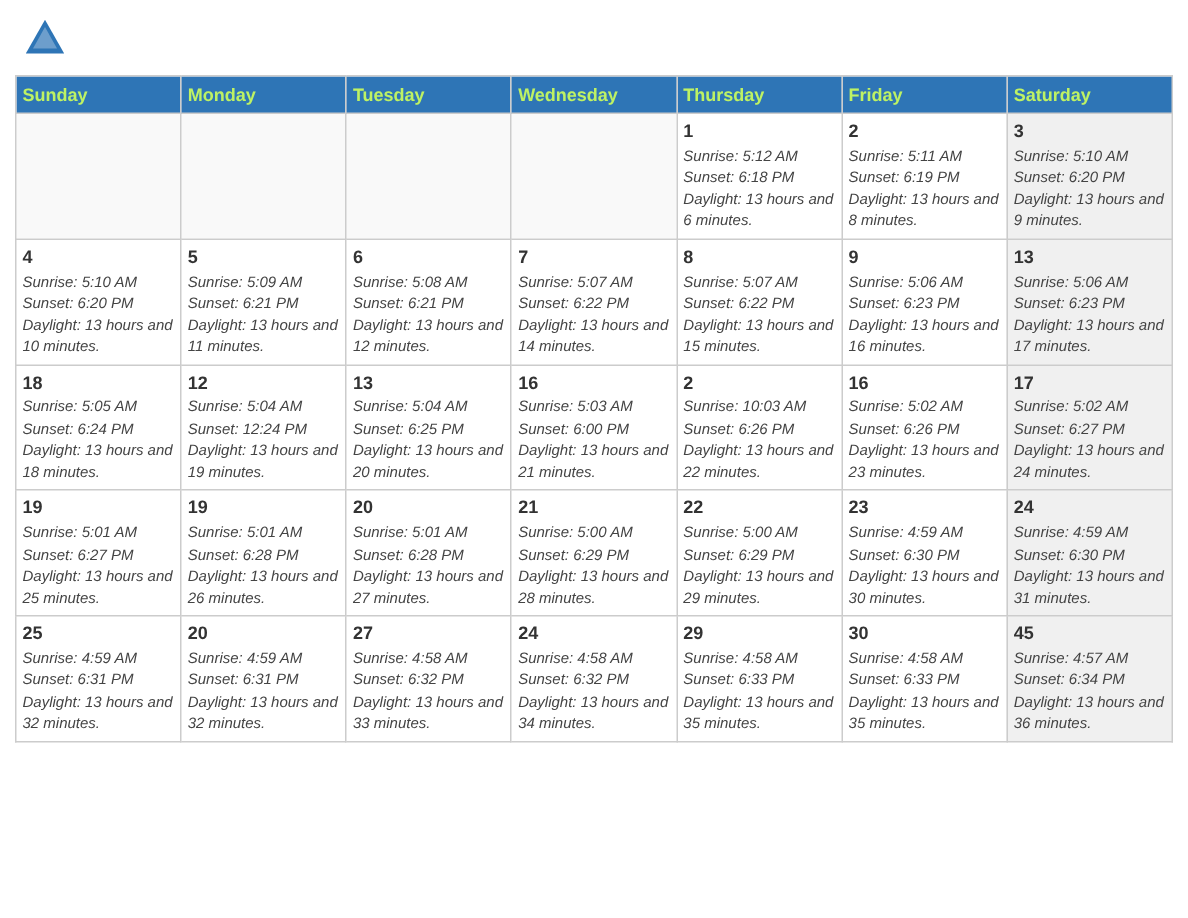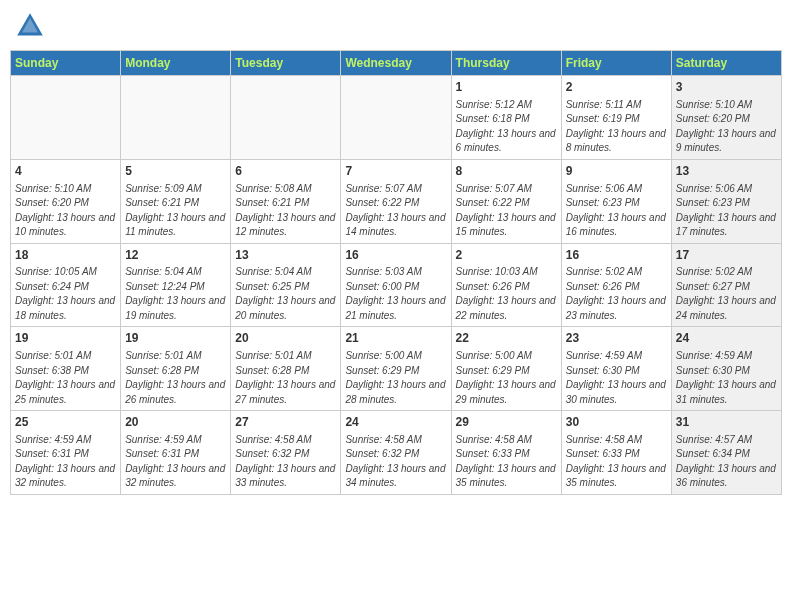--- a/index.html
+++ b/index.html
@@ -189,21 +189,21 @@
         <td class="shaded">
           <span class="day-number">13</span>
           <div class="cell-content">Sunrise: 5:06 AM
 Sunset: 6:23 PM
 Daylight: 13 hours and 17 minutes.</div>
         </td>
       </tr>
       <tr>
         <td>
           <span class="day-number">18</span>
-          <div class="cell-content">Sunrise: 10:05 AM
+          <div class="cell-content">Sunrise: 5:05 AM
 Sunset: 6:24 PM
 Daylight: 13 hours and 18 minutes.</div>
         </td>
         <td>
           <span class="day-number">12</span>
           <div class="cell-content">Sunrise: 5:04 AM
 Sunset: 12:24 PM
 Daylight: 13 hours and 19 minutes.</div>
         </td>
         <td>
@@ -234,21 +234,21 @@
           <span class="day-number">17</span>
           <div class="cell-content">Sunrise: 5:02 AM
 Sunset: 6:27 PM
 Daylight: 13 hours and 24 minutes.</div>
         </td>
       </tr>
       <tr>
         <td>
           <span class="day-number">19</span>
           <div class="cell-content">Sunrise: 5:01 AM
-Sunset: 6:38 PM
+Sunset: 6:27 PM
 Daylight: 13 hours and 25 minutes.</div>
         </td>
         <td>
           <span class="day-number">19</span>
           <div class="cell-content">Sunrise: 5:01 AM
 Sunset: 6:28 PM
 Daylight: 13 hours and 26 minutes.</div>
         </td>
         <td>
           <span class="day-number">20</span>
@@ -312,20 +312,20 @@
 Sunset: 6:33 PM
 Daylight: 13 hours and 35 minutes.</div>
         </td>
         <td>
           <span class="day-number">30</span>
           <div class="cell-content">Sunrise: 4:58 AM
 Sunset: 6:33 PM
 Daylight: 13 hours and 35 minutes.</div>
         </td>
         <td class="shaded">
-          <span class="day-number">31</span>
+          <span class="day-number">45</span>
           <div class="cell-content">Sunrise: 4:57 AM
 Sunset: 6:34 PM
 Daylight: 13 hours and 36 minutes.</div>
         </td>
       </tr>
     </tbody>
 </table>
 
 </body></html>

